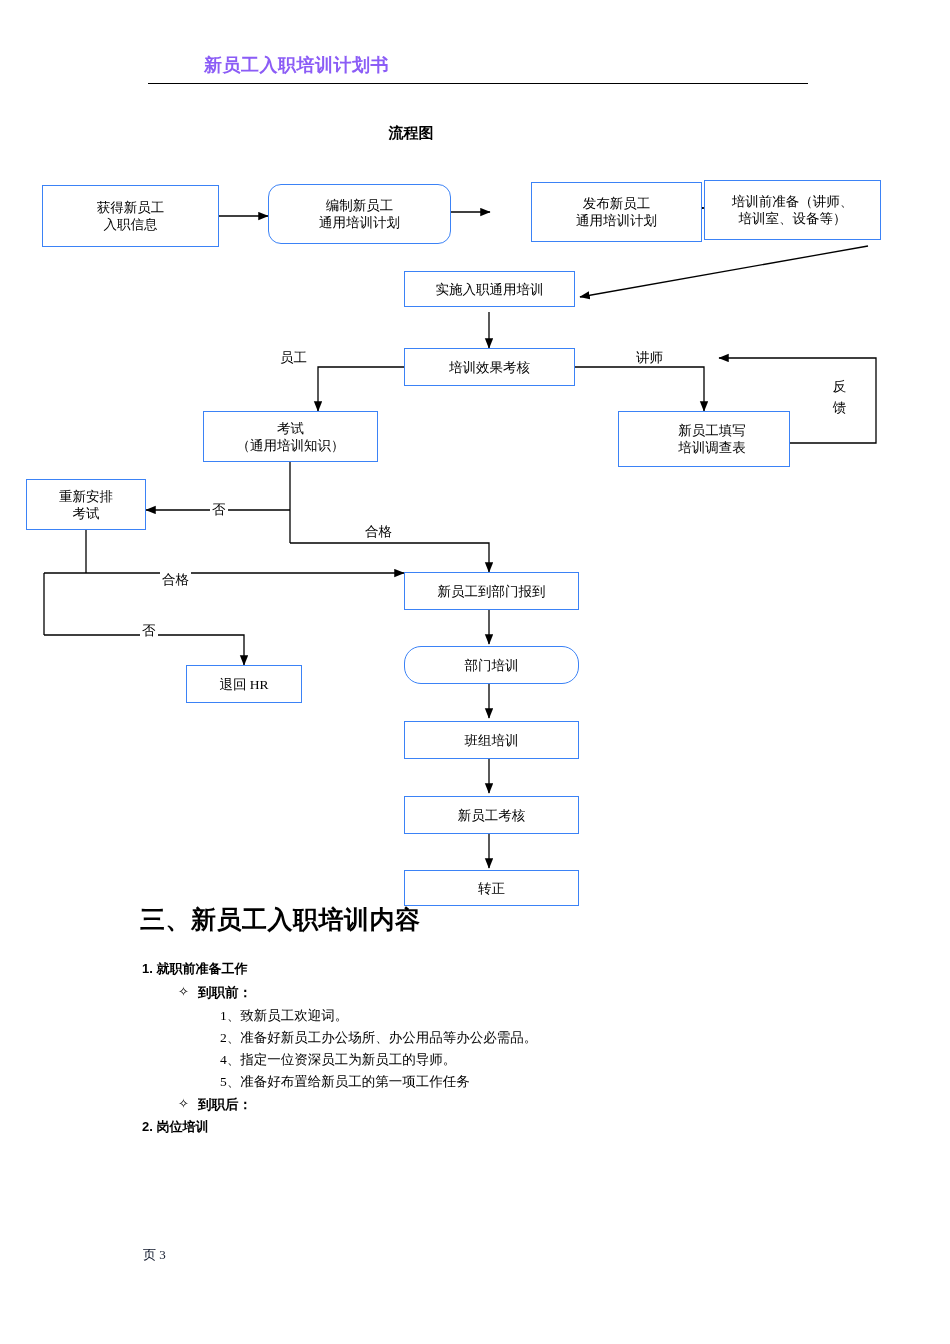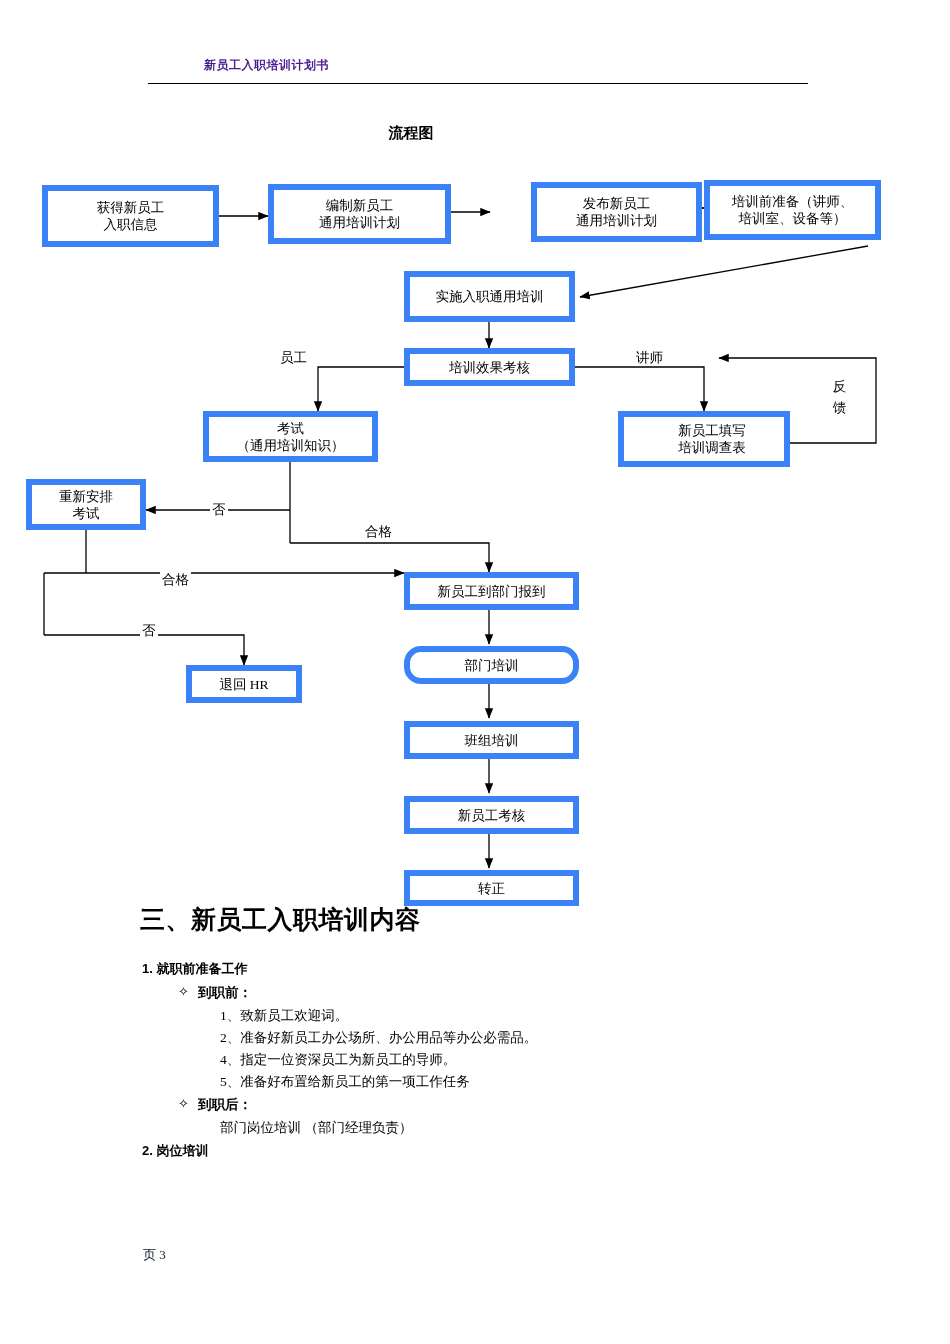--- a/index.html
+++ b/index.html
@@ -23,25 +23,25 @@
   .doc-header {
     position: absolute;
     left: 148px;
     top: 52px;
     width: 660px;
     height: 40px;
   }
   .doc-header-title {
     font-family: "Liberation Sans", "DejaVu Sans", sans-serif;
     font-weight: bold;
-    font-size: 12px;
+    font-size: 18px;
     letter-spacing: 0.5px;
     line-height: 26px;
     padding-left: 56px;
-    color: #4c1d95;
+    color: #8b5cf6;
   }
   .doc-header-rule {
     position: absolute;
     left: 0px;
     top: 31px;
     width: 660px;
     height: 1px;
     background: #000000;
   }
 
@@ -59,21 +59,21 @@
   
   #flowchart {
     position: absolute;
     left: 0;
     top: 0;
     width: 950px;
     height: 930px;
   }
   .node {
     position: absolute;
-    border: 6px solid #3b82f6;
+    border: 1px solid #3b82f6;
     box-sizing: border-box;
     display: flex;
     align-items: center;
     justify-content: center;
     text-align: center;
     font-family: "Liberation Serif", "DejaVu Serif", serif;
     font-size: 13.5px;
     line-height: 17px;
     background: #ffffff;
     z-index: 3;
@@ -225,34 +225,34 @@
         <path d="M86,520 L86,573"></path>
         <path d="M44,573 L44,635"></path>
         <path d="M44,573 L86,573"></path>
       </g>
     </svg>
 
     <div class="node" style="left:42px; top:185px; width:177px; height:62px;">
       <span style="white-space:pre-line">获得新员工
 入职信息</span>
     </div>
-    <div class="node" style="left:268px; top:184px; width:183px; height:60px;">
+    <div class="node" style="left:268px; top:184px; width:183px; height:60px;border-radius:13px;">
       <span style="white-space:pre-line">编制新员工
 通用培训计划</span>
     </div>
     <div class="node" style="left:490px; top:182px; width:171px; height:60px;margin-left:41px;">
       <span style="white-space:pre-line">发布新员工
 通用培训计划</span>
     </div>
     <div class="node" style="left:704px; top:180px; width:177px; height:60px;">
       <span style="white-space:pre-line">培训前准备（讲师、
 培训室、设备等）</span>
     </div>
 
-    <div class="node" style="left:404px; top:271px; width:171px; height:51px;">
+    <div class="node" style="left:404px; top:271px; width:171px; height:36px;">
       <span style="white-space:pre-line">实施入职通用培训</span>
     </div>
 
     <div class="node" style="left:404px; top:348px; width:171px; height:38px;">
       <span style="white-space:pre-line">培训效果考核</span>
     </div>
     <div class="edge-label" style="left:278px; top:350px;">员工</div>
     <div class="edge-label" style="left:634px; top:350px;">讲师</div>
     <div class="edge-label vert" style="left:830px; top:376px; white-space:pre-line; line-height:21px; background:transparent;">反
 馈</div>
@@ -306,20 +306,19 @@
     </p>
     <p class="lvl3">1、致新员工欢迎词。</p>
     <p class="lvl3">2、准备好新员工办公场所、办公用品等办公必需品。</p>
     <p class="lvl3">4、指定一位资深员工为新员工的导师。</p>
     <p class="lvl3">5、准备好布置给新员工的第一项工作任务</p>
 
     <p class="lvl2" style="margin-top:4px;">
       <span class="bullet">✧</span>
       <span>到职后：</span>
     </p>
-    <p class="sub-note">部门岗位培训 （部门经理负责）</p>
 
     <p class="lvl1-b">2.  岗位培训</p>
   </div>
 
   <div class="page-footer">页 3</div>
 
 </div>
 
 </body></html>

